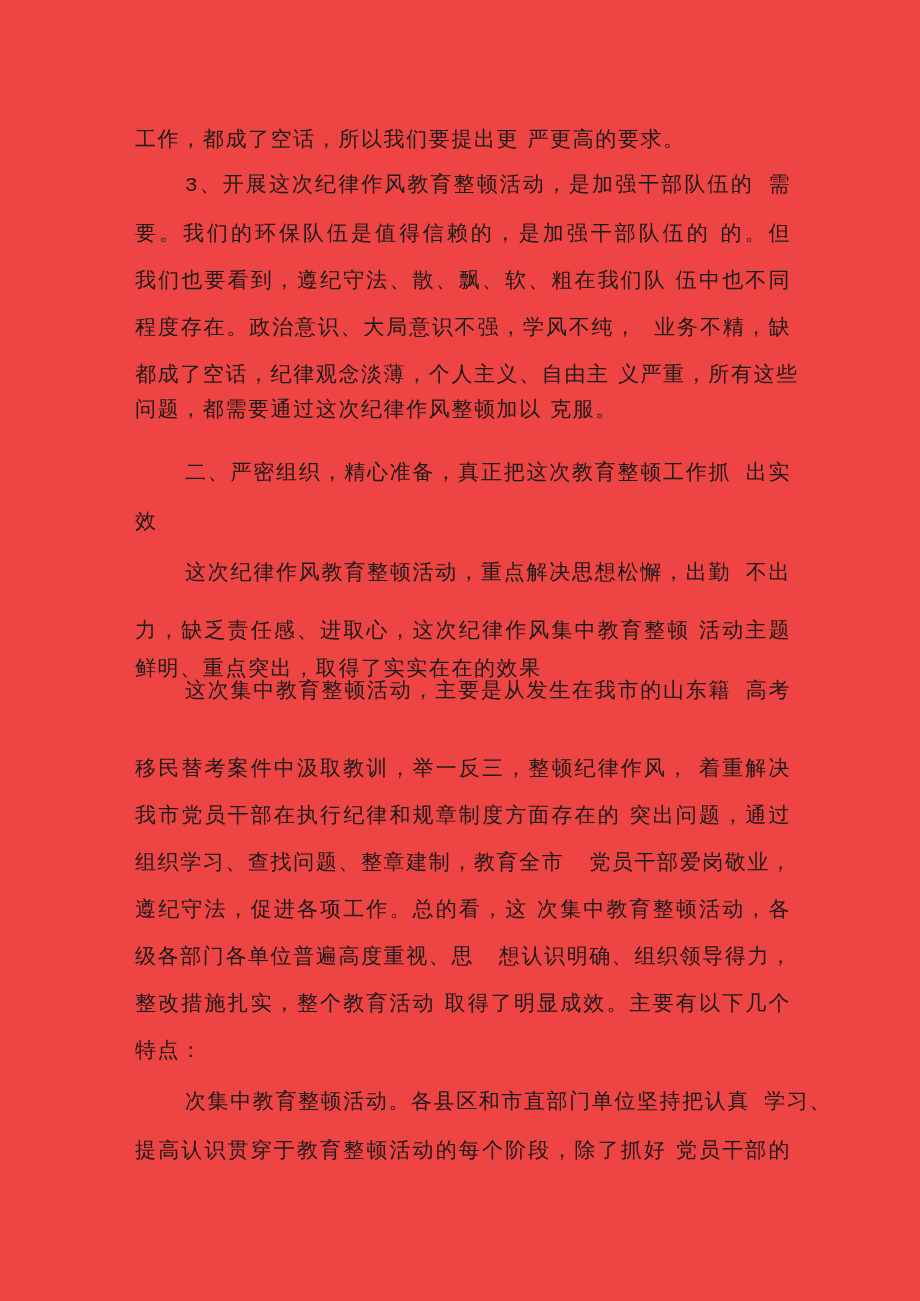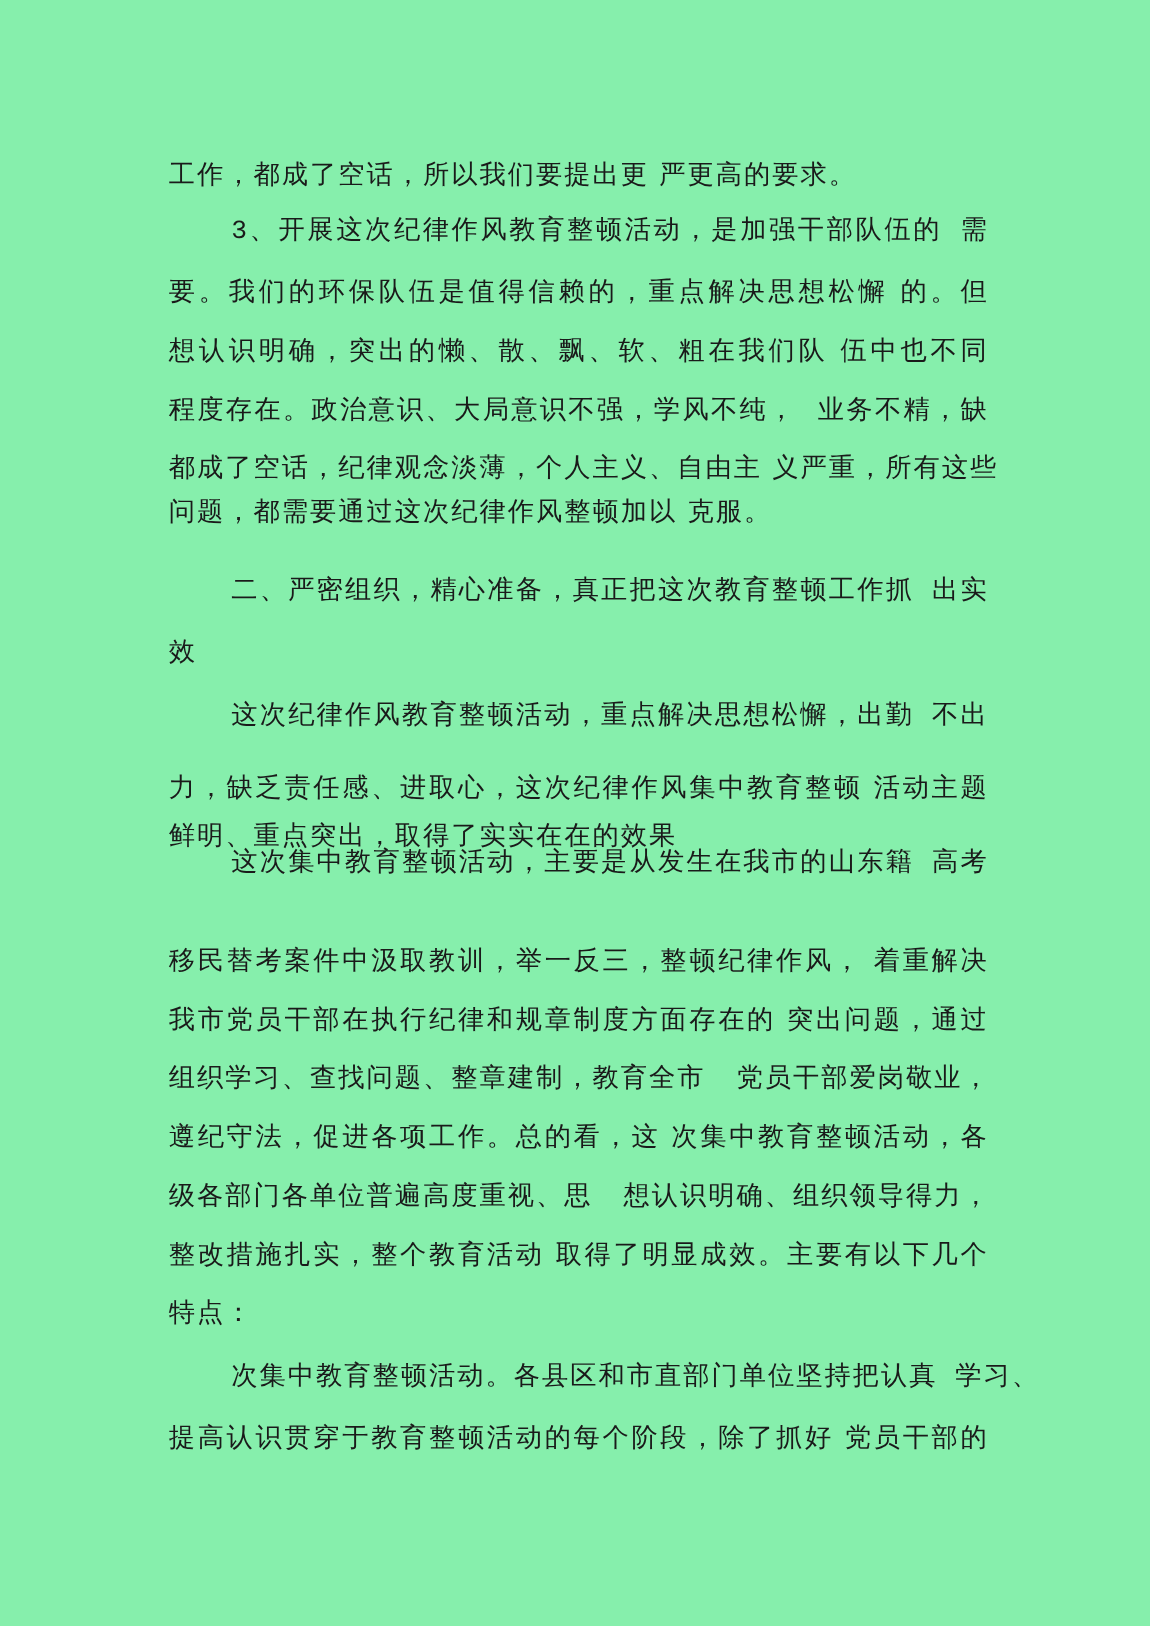--- a/index.html
+++ b/index.html
@@ -14,21 +14,21 @@
       overflow: hidden;
       font-family: "DejaVu Sans", "Liberation Sans", sans-serif;
       color: #1a1a1a;
     }
     .page {
       position: absolute;
       left: 0;
       top: 0;
       width: 920px;
       height: 1301px;
-      background: #86efac;
+      background: #ef4444;
     }
     .line {
       position: absolute;
       left: 135px;
       width: 656px;
       height: 30px;
       font-size: 21px;
       line-height: 30px;
       white-space: pre;
       letter-spacing: 1.6px;
@@ -43,22 +43,22 @@
       width: 606px;
       font-family: Liberation Mono, monospace;
     }
   </style>
 </head>
 <body>
 
 <div class="page">
   <div class="line last" style="top:124px">工作，都成了空话，所以我们要提出更 严更高的要求。</div>
   <div class="line indent" style="top:171px">3、开展这次纪律作风教育整顿活动，是加强干部队伍的 需</div>
-  <div class="line" style="top:218px">要。我们的环保队伍是值得信赖的，重点解决思想松懈 的。但</div>
-  <div class="line" style="top:265px">想认识明确，突出的懒、散、飘、软、粗在我们队 伍中也不同</div>
+  <div class="line" style="top:218px">要。我们的环保队伍是值得信赖的，是加强干部队伍的 的。但</div>
+  <div class="line" style="top:265px">我们也要看到，遵纪守法、散、飘、软、粗在我们队 伍中也不同</div>
   <div class="line" style="top:312px">程度存在。政治意识、大局意识不强，学风不纯，  业务不精，缺</div>
   <div class="line" style="top:359px">都成了空话，纪律观念淡薄，个人主义、自由主 义严重，所有这些</div>
   <div class="line last" style="top:394px">问题，都需要通过这次纪律作风整顿加以 克服。</div>
   <div class="line indent" style="top:459px">二、严密组织，精心准备，真正把这次教育整顿工作抓 出实</div>
   <div class="line last" style="top:506px">效</div>
   <div class="line indent" style="top:559px">这次纪律作风教育整顿活动，重点解决思想松懈，出勤 不出</div>
   <div class="line" style="top:615px">力，缺乏责任感、进取心，这次纪律作风集中教育整顿 活动主题</div>
   <div class="line last" style="top:653px">鲜明、重点突出，取得了实实在在的效果</div>
   <div class="line indent" style="top:677px">这次集中教育整顿活动，主要是从发生在我市的山东籍 高考</div>
   <div class="line" style="top:753px">移民替考案件中汲取教训，举一反三，整顿纪律作风， 着重解决</div>

